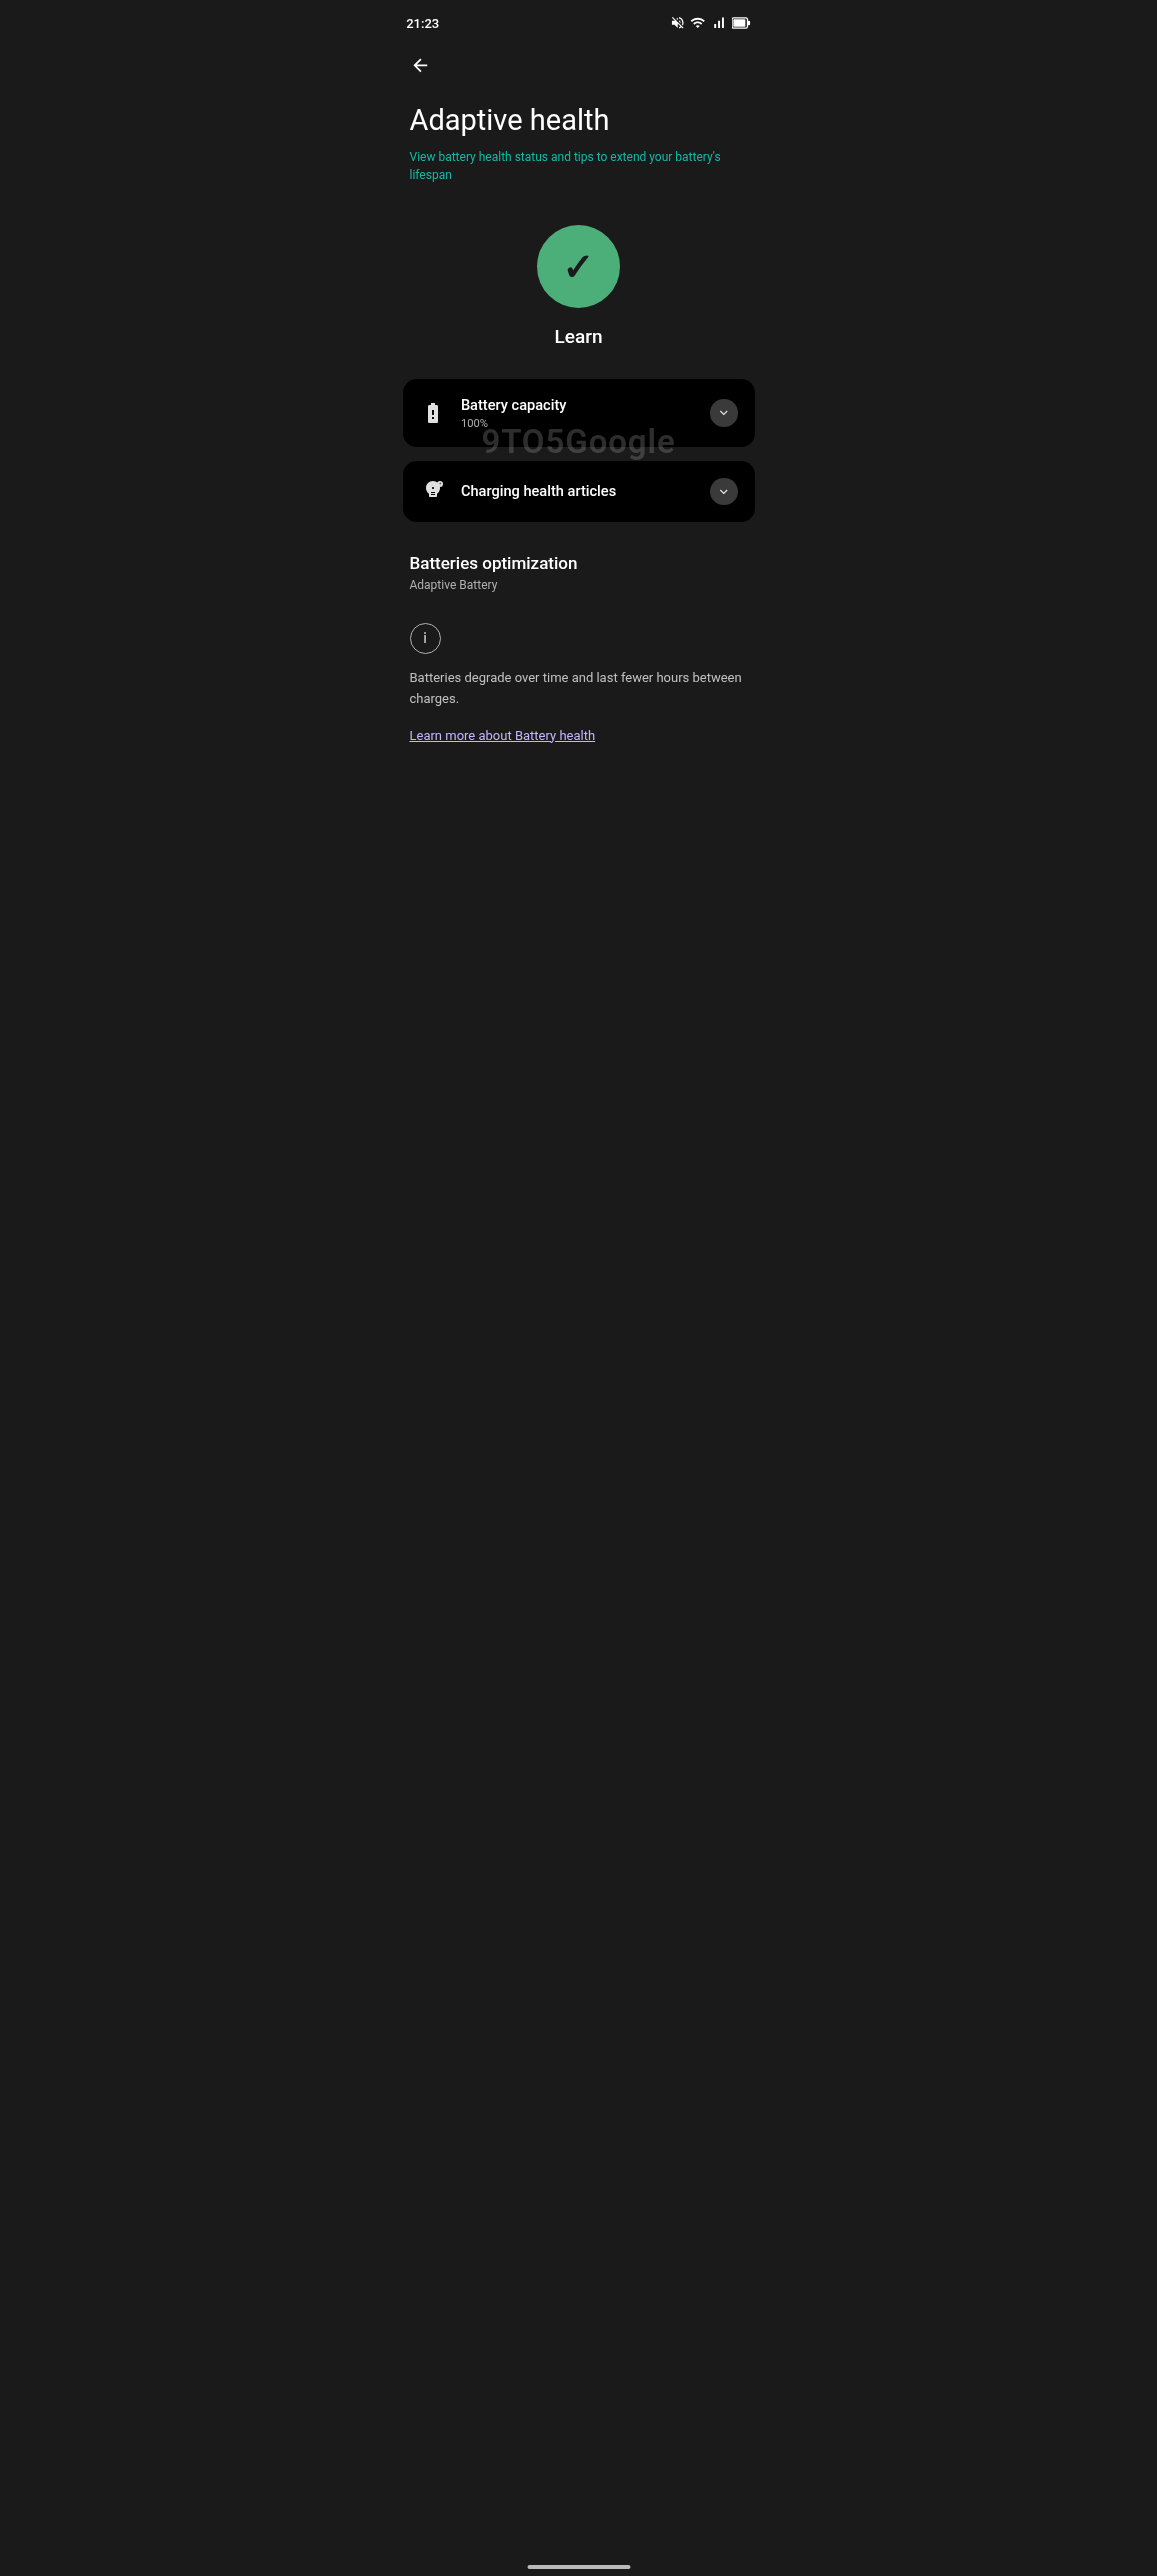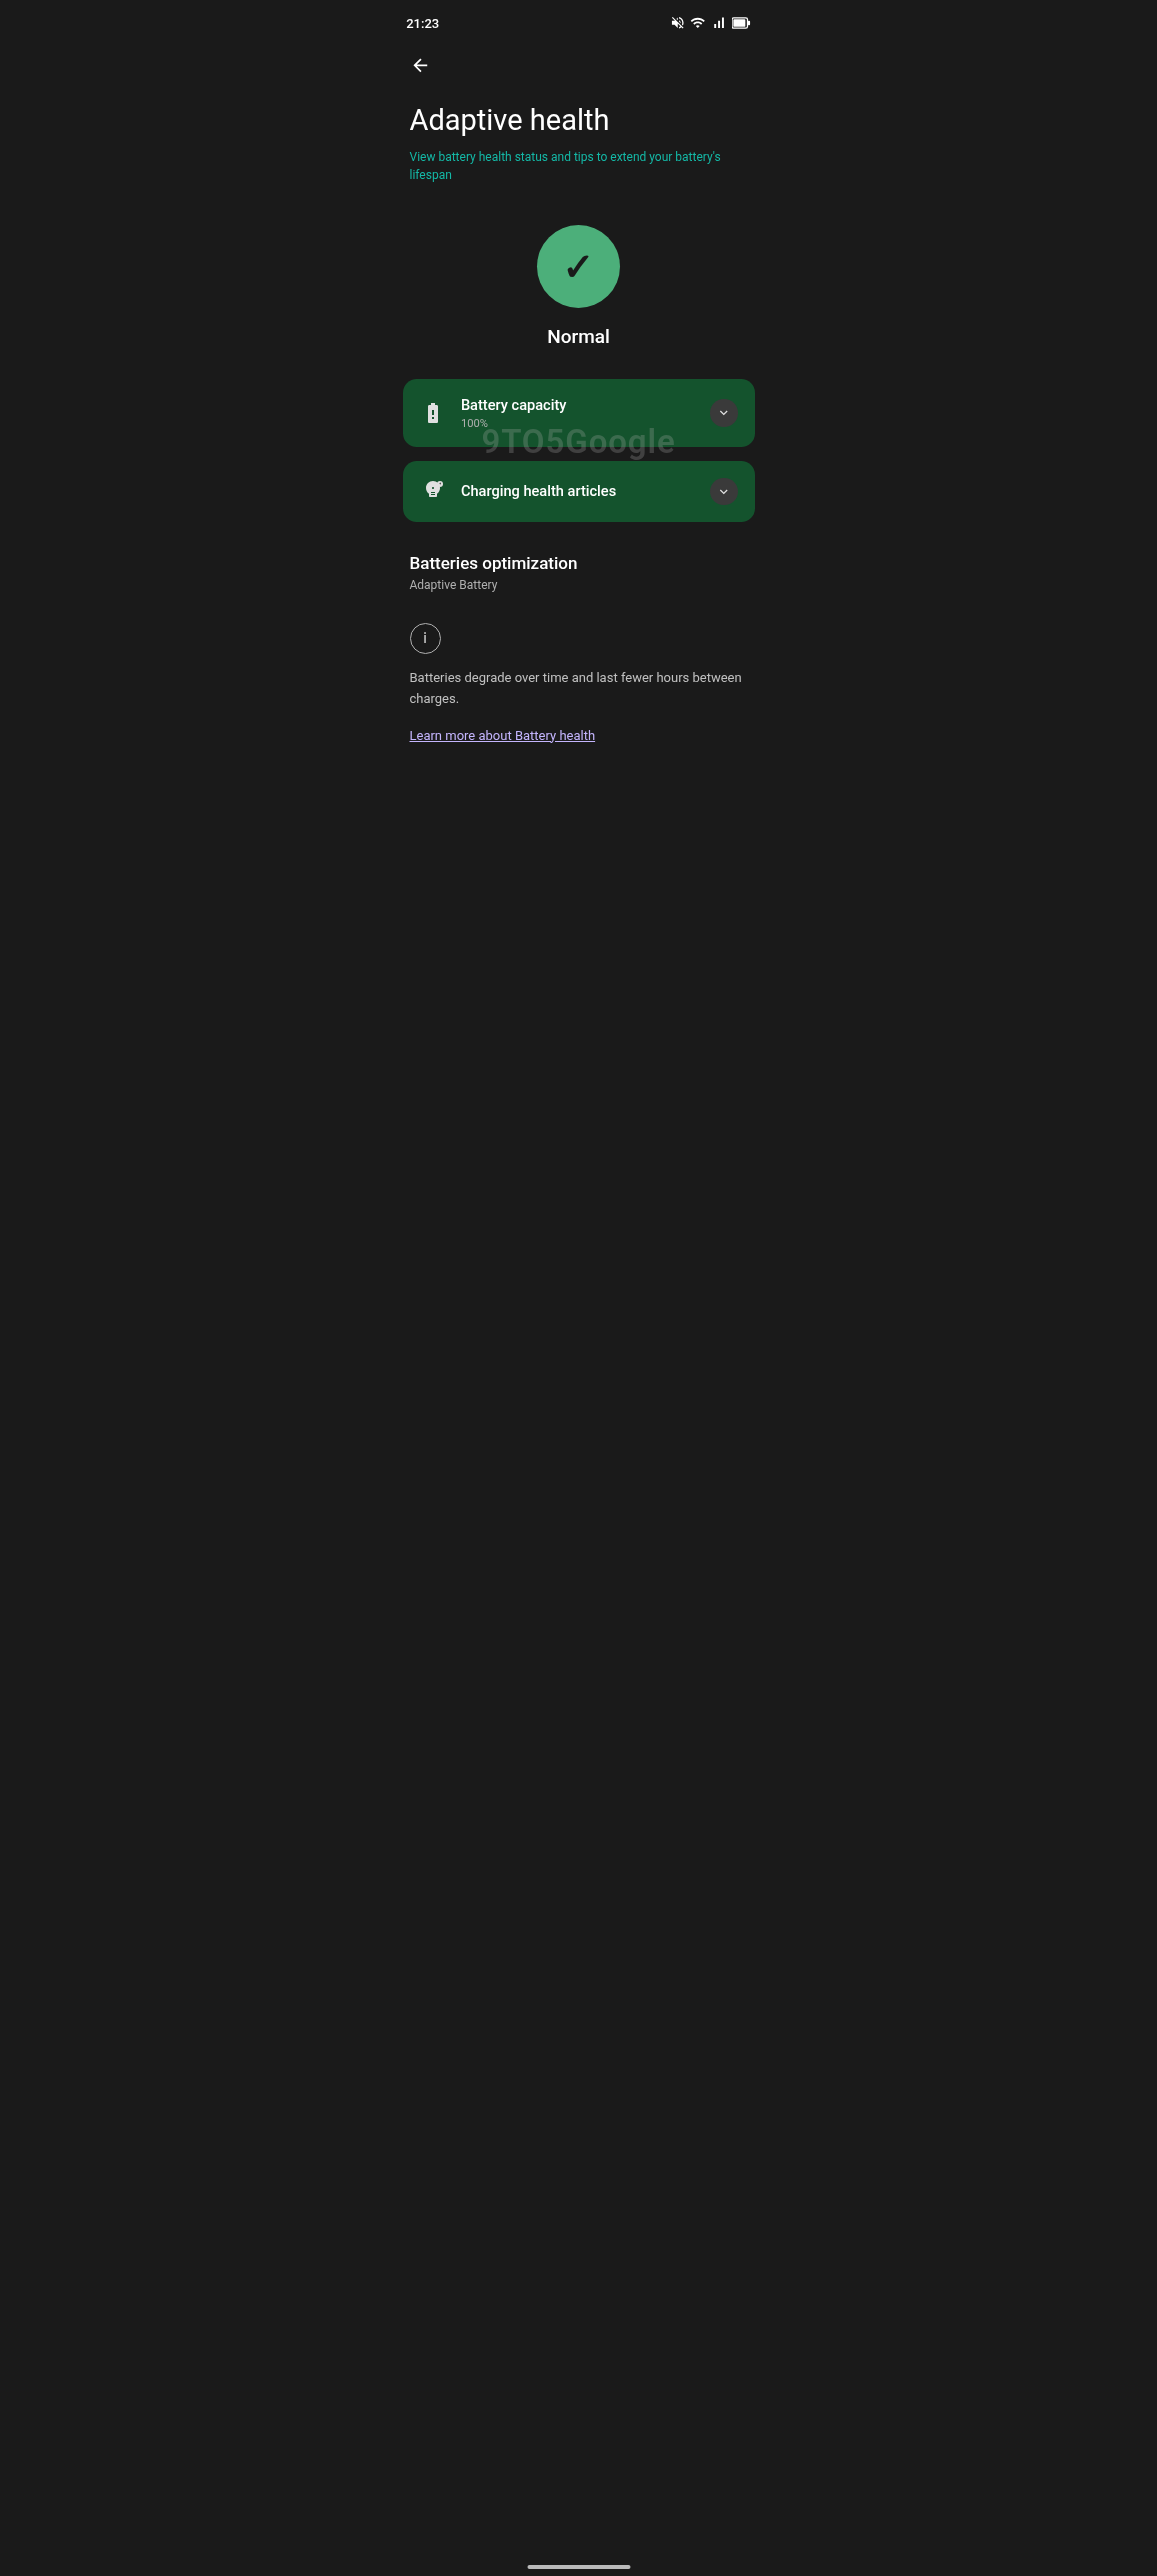--- a/index.html
+++ b/index.html
@@ -124,21 +124,21 @@
 
     
     .cards-section {
       padding: 6.9px 17px;
       display: flex;
       flex-direction: column;
       gap: 13.8px;
     }
 
     .card {
-      background-color: #14532d;
+      background-color: #000000;
       border-radius: 13.8px;
       padding: 17px 17px;
       display: flex;
       align-items: center;
       justify-content: space-between;
       cursor: pointer;
     }
 
     .card-left {
       display: flex;
@@ -322,21 +322,21 @@
 
 <div class="page-header">
   <h1 class="page-title">Adaptive health</h1>
   <p class="page-subtitle">View battery health status and tips to extend your battery's lifespan</p>
 </div>
 
 <div class="status-section">
   <div class="status-circle">
     <span class="checkmark">✓</span>
   </div>
-  <span class="status-label">Normal</span>
+  <span class="status-label">Learn</span>
 </div>
 
 <div class="watermark">9TO5Google</div>
 
 <div class="cards-section">
 
   <div class="card">
     <div class="card-left">
       <div class="card-icon">
         <svg viewBox="0 0 24 24">

